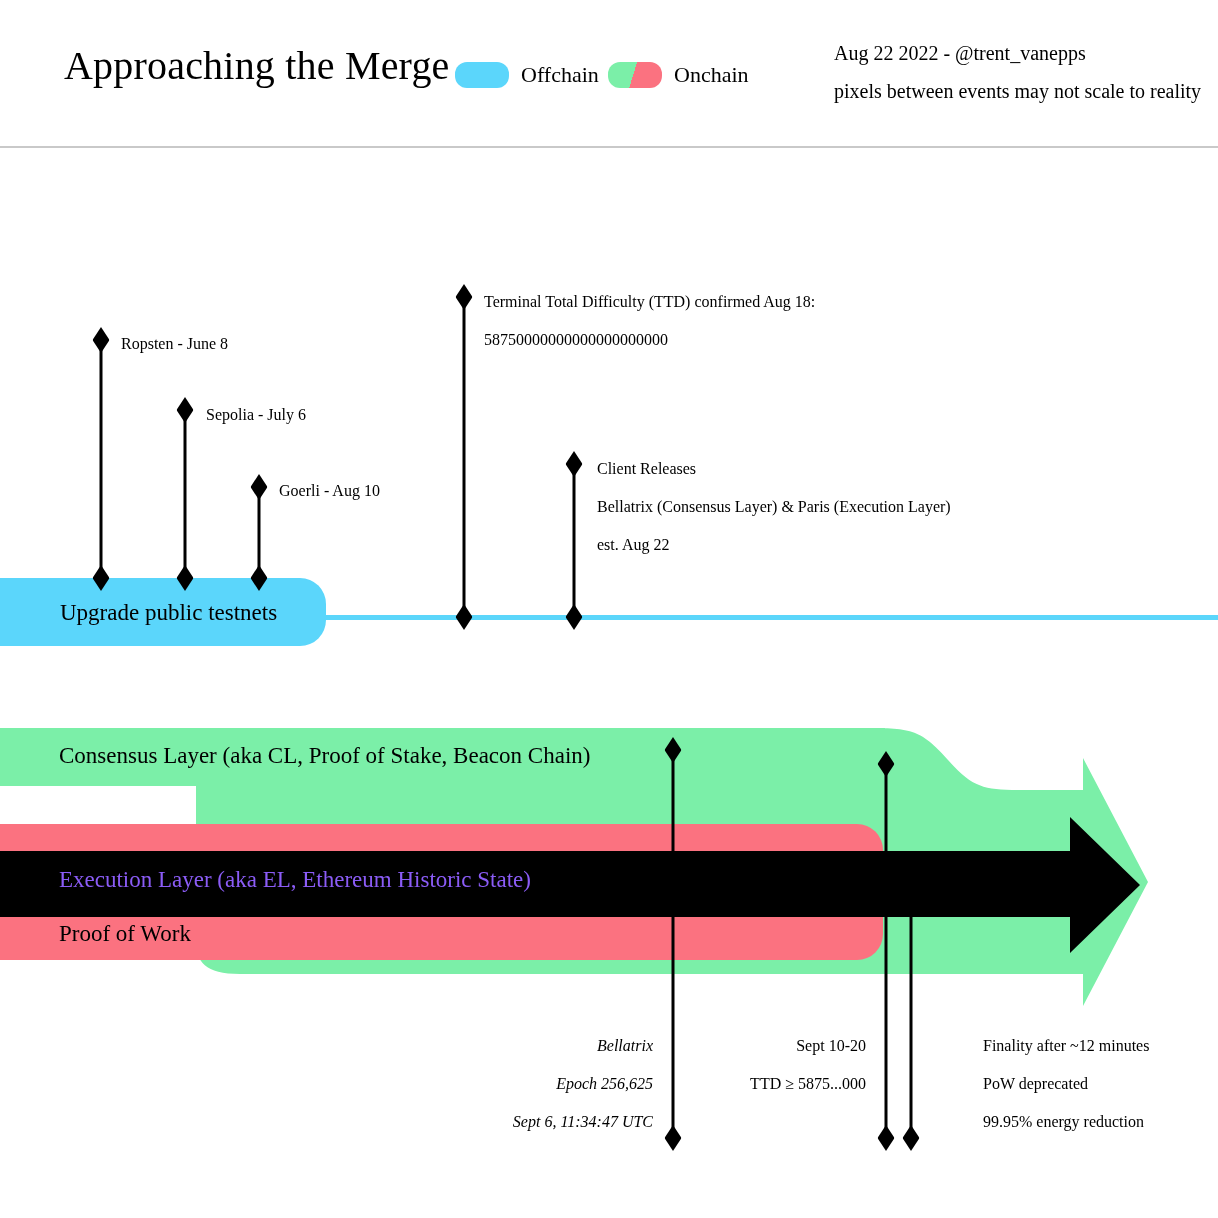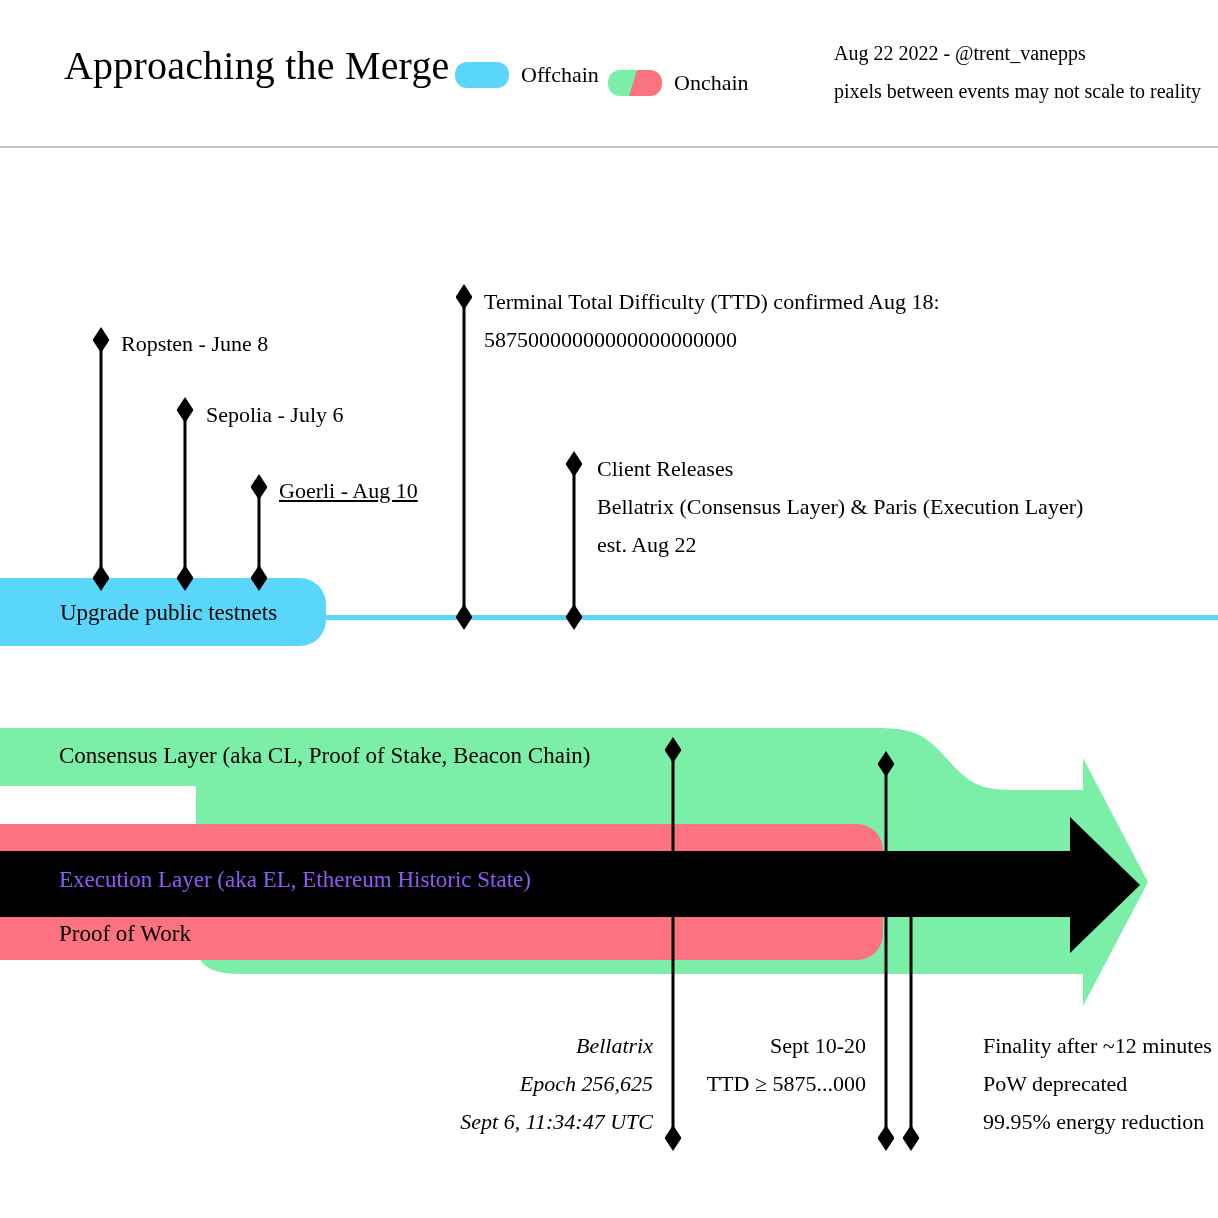--- a/index.html
+++ b/index.html
@@ -38,21 +38,21 @@
   }
   .legend-item {
     position: absolute;
     display: flex;
     align-items: center;
     gap: 12px;
     white-space: nowrap;
     font-size: 22px;
   }
   #legend-offchain { left: 455px; top: 62px; }
-  #legend-onchain  { left: 608px; top: 70px; }
+  #legend-onchain  { left: 608px; top: 62px; }
   .swatch {
     width: 54px;
     height: 26px;
     border-radius: 12px;
     flex: none;
   }
   .swatch-offchain { background: #5bd6fb; }
   .swatch-onchain  {
     background: linear-gradient(107deg, #7befa8 0%, #7befa8 47%, #fb7280 47%, #fb7280 100%);
   }
@@ -75,21 +75,21 @@
   .diamond {
     position: absolute;
     width: 17px;
     height: 26px;
     background: #000000;
     transform: translate(-50%, -50%);
     clip-path: polygon(50% 0%, 100% 50%, 50% 100%, 0% 50%);
   }
   .evt-label {
     position: absolute;
-    font-size: 22px;
+    font-size: 16px;
     line-height: 38px;
     white-space: nowrap;
   }
   .evt-label.right-align { text-align: right; }
 
   
   #testnet-bar {
     position: absolute;
     left: 0; top: 578px;
     width: 326px; height: 68px;
@@ -185,21 +185,21 @@
   <div class="evt-label" style="left:121px; top:325px;">Ropsten - June 8</div>
 
   <div class="stem" style="left:185px; top:408px; height:170px;"></div>
   <div class="diamond" style="left:185px; top:410px;"></div>
   <div class="diamond" style="left:185px; top:578px;"></div>
   <div class="evt-label" style="left:206px; top:396px;">Sepolia - July 6</div>
 
   <div class="stem" style="left:259px; top:485px; height:93px;"></div>
   <div class="diamond" style="left:259px; top:487px;"></div>
   <div class="diamond" style="left:259px; top:578px;"></div>
-  <div class="evt-label" style="left:279px; top:472px;text-decoration:underline;">Goerli - Aug 10</div>
+  <div class="evt-label" style="left:279px; top:472px;">Goerli - Aug 10</div>
 
   <div class="stem" style="left:464px; top:295px; height:323px;"></div>
   <div class="diamond" style="left:464px; top:297px;"></div>
   <div class="diamond" style="left:464px; top:617px;"></div>
   <div class="evt-label" style="left:484px; top:283px;">
     <div>Terminal Total Difficulty (TTD) confirmed Aug 18:</div>
     <div>58750000000000000000000</div>
   </div>
 
   <div class="stem" style="left:574px; top:463px; height:155px;"></div>

